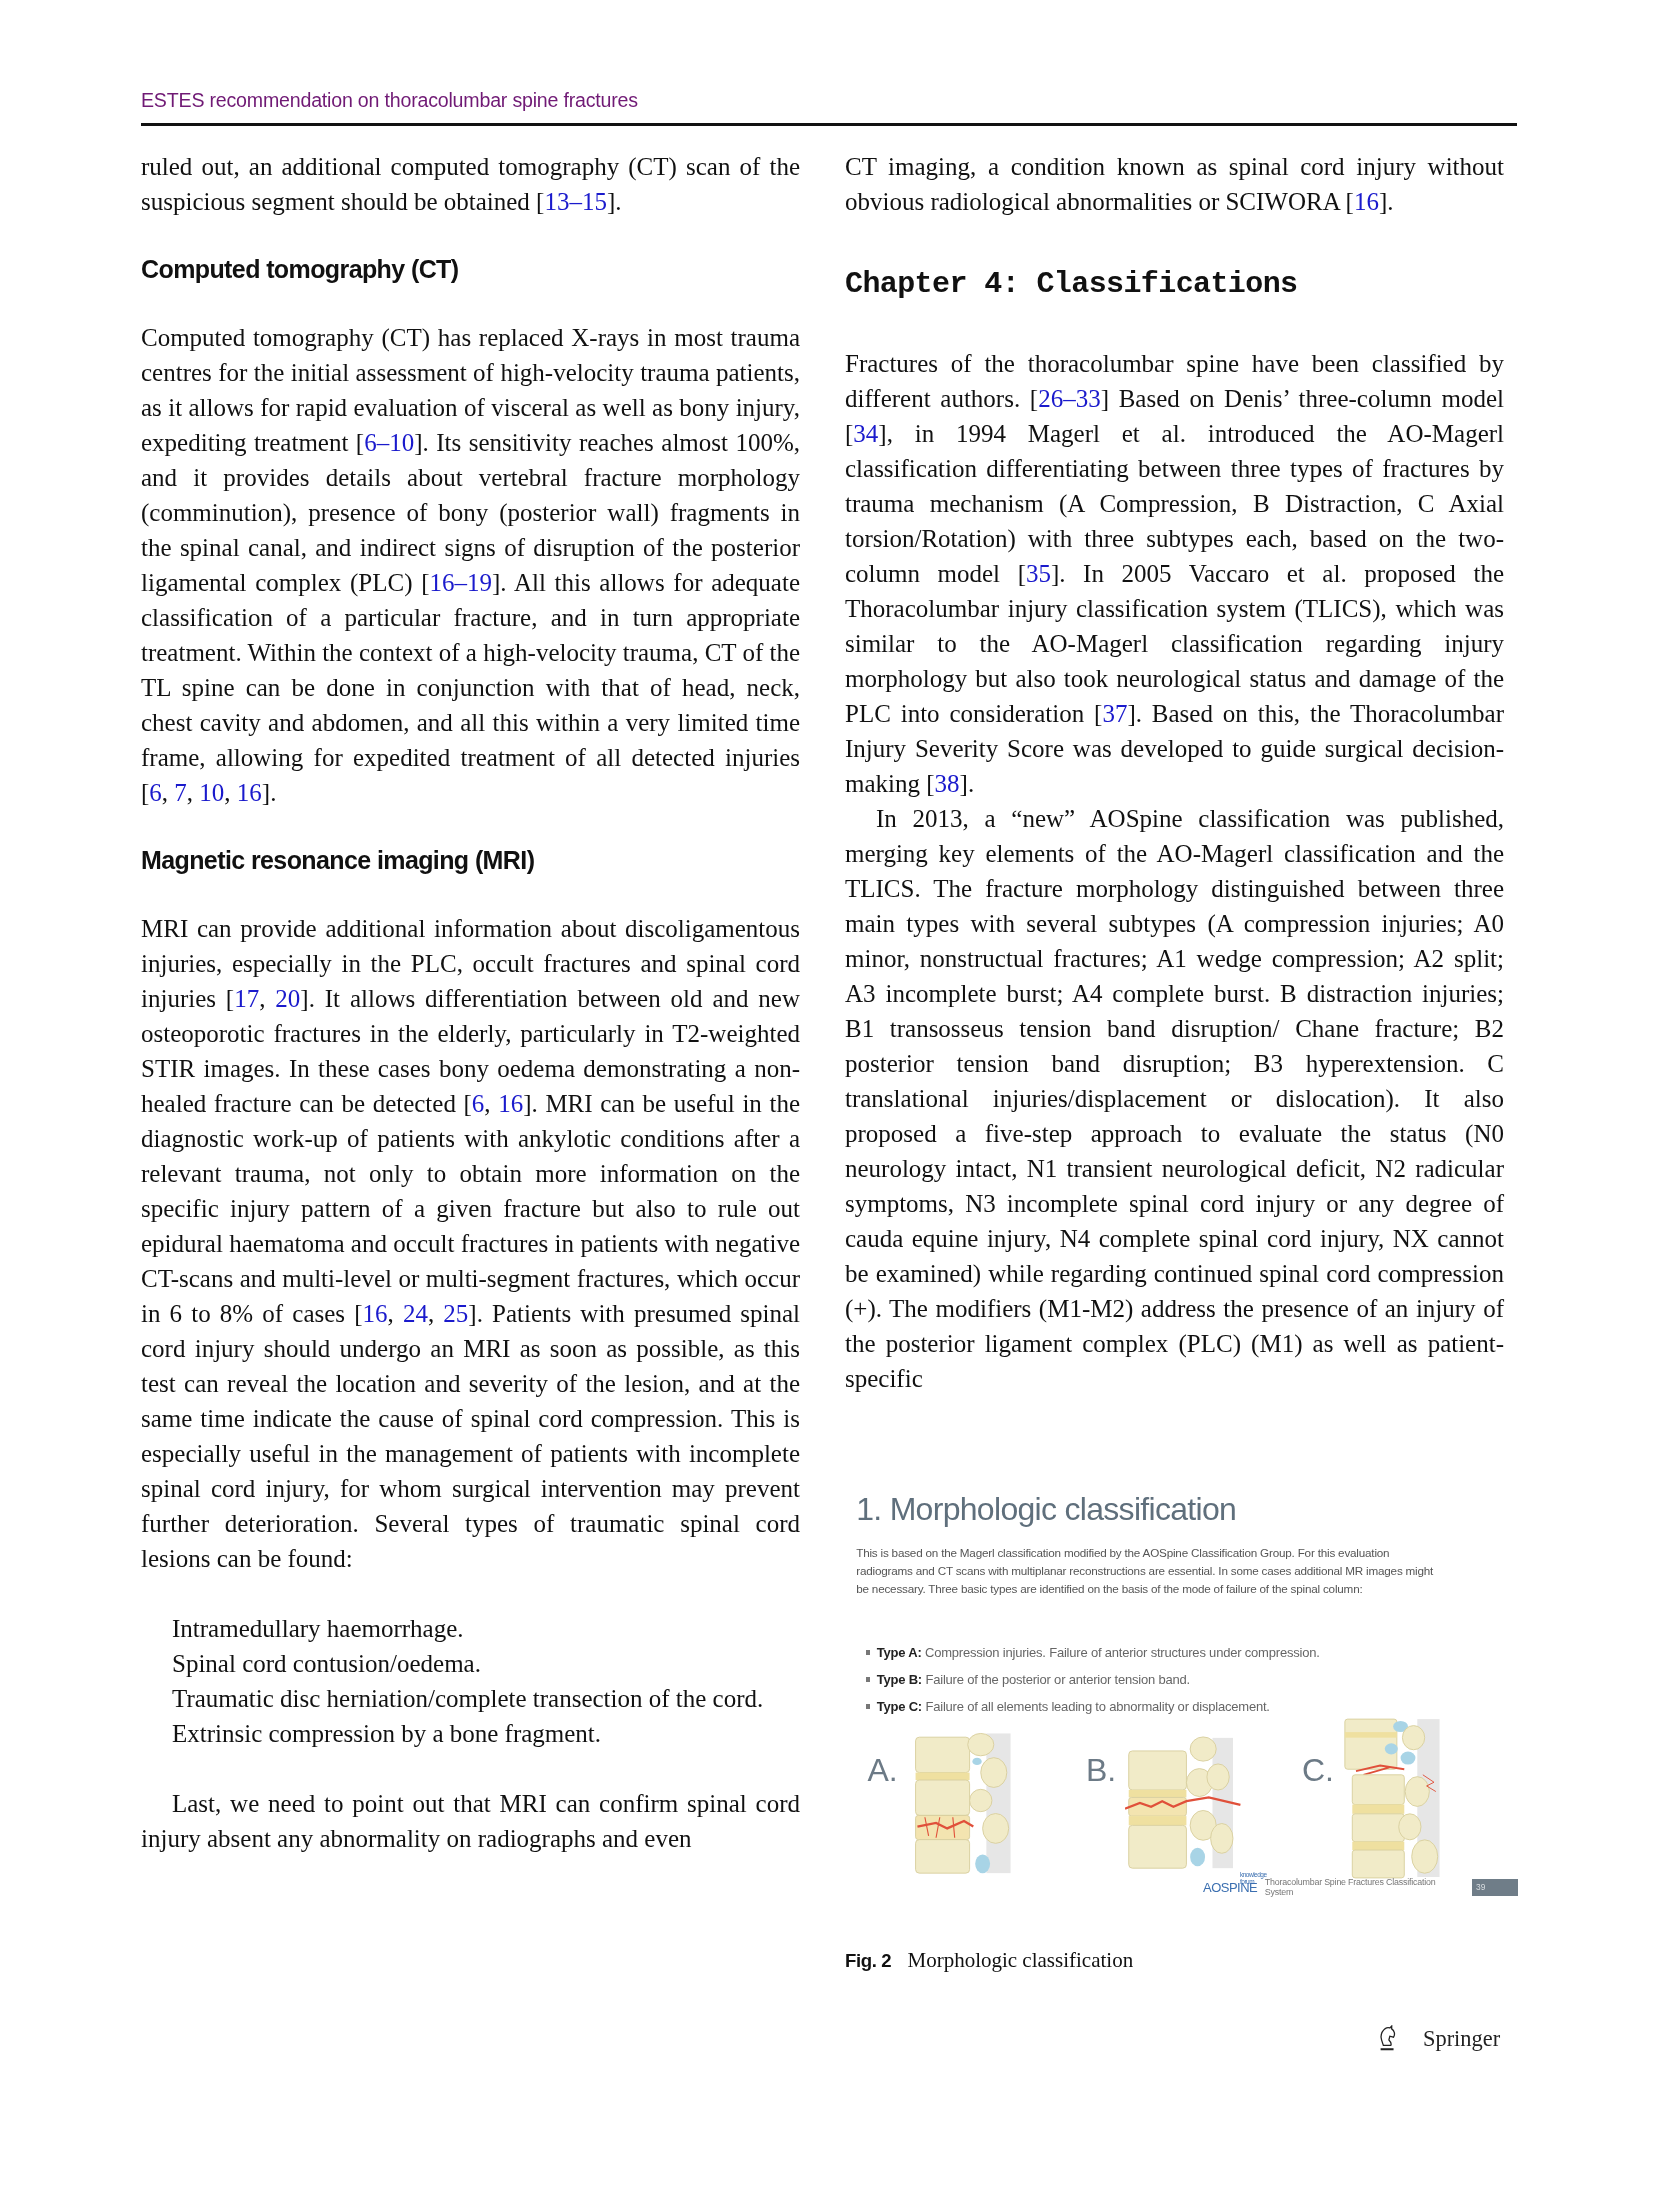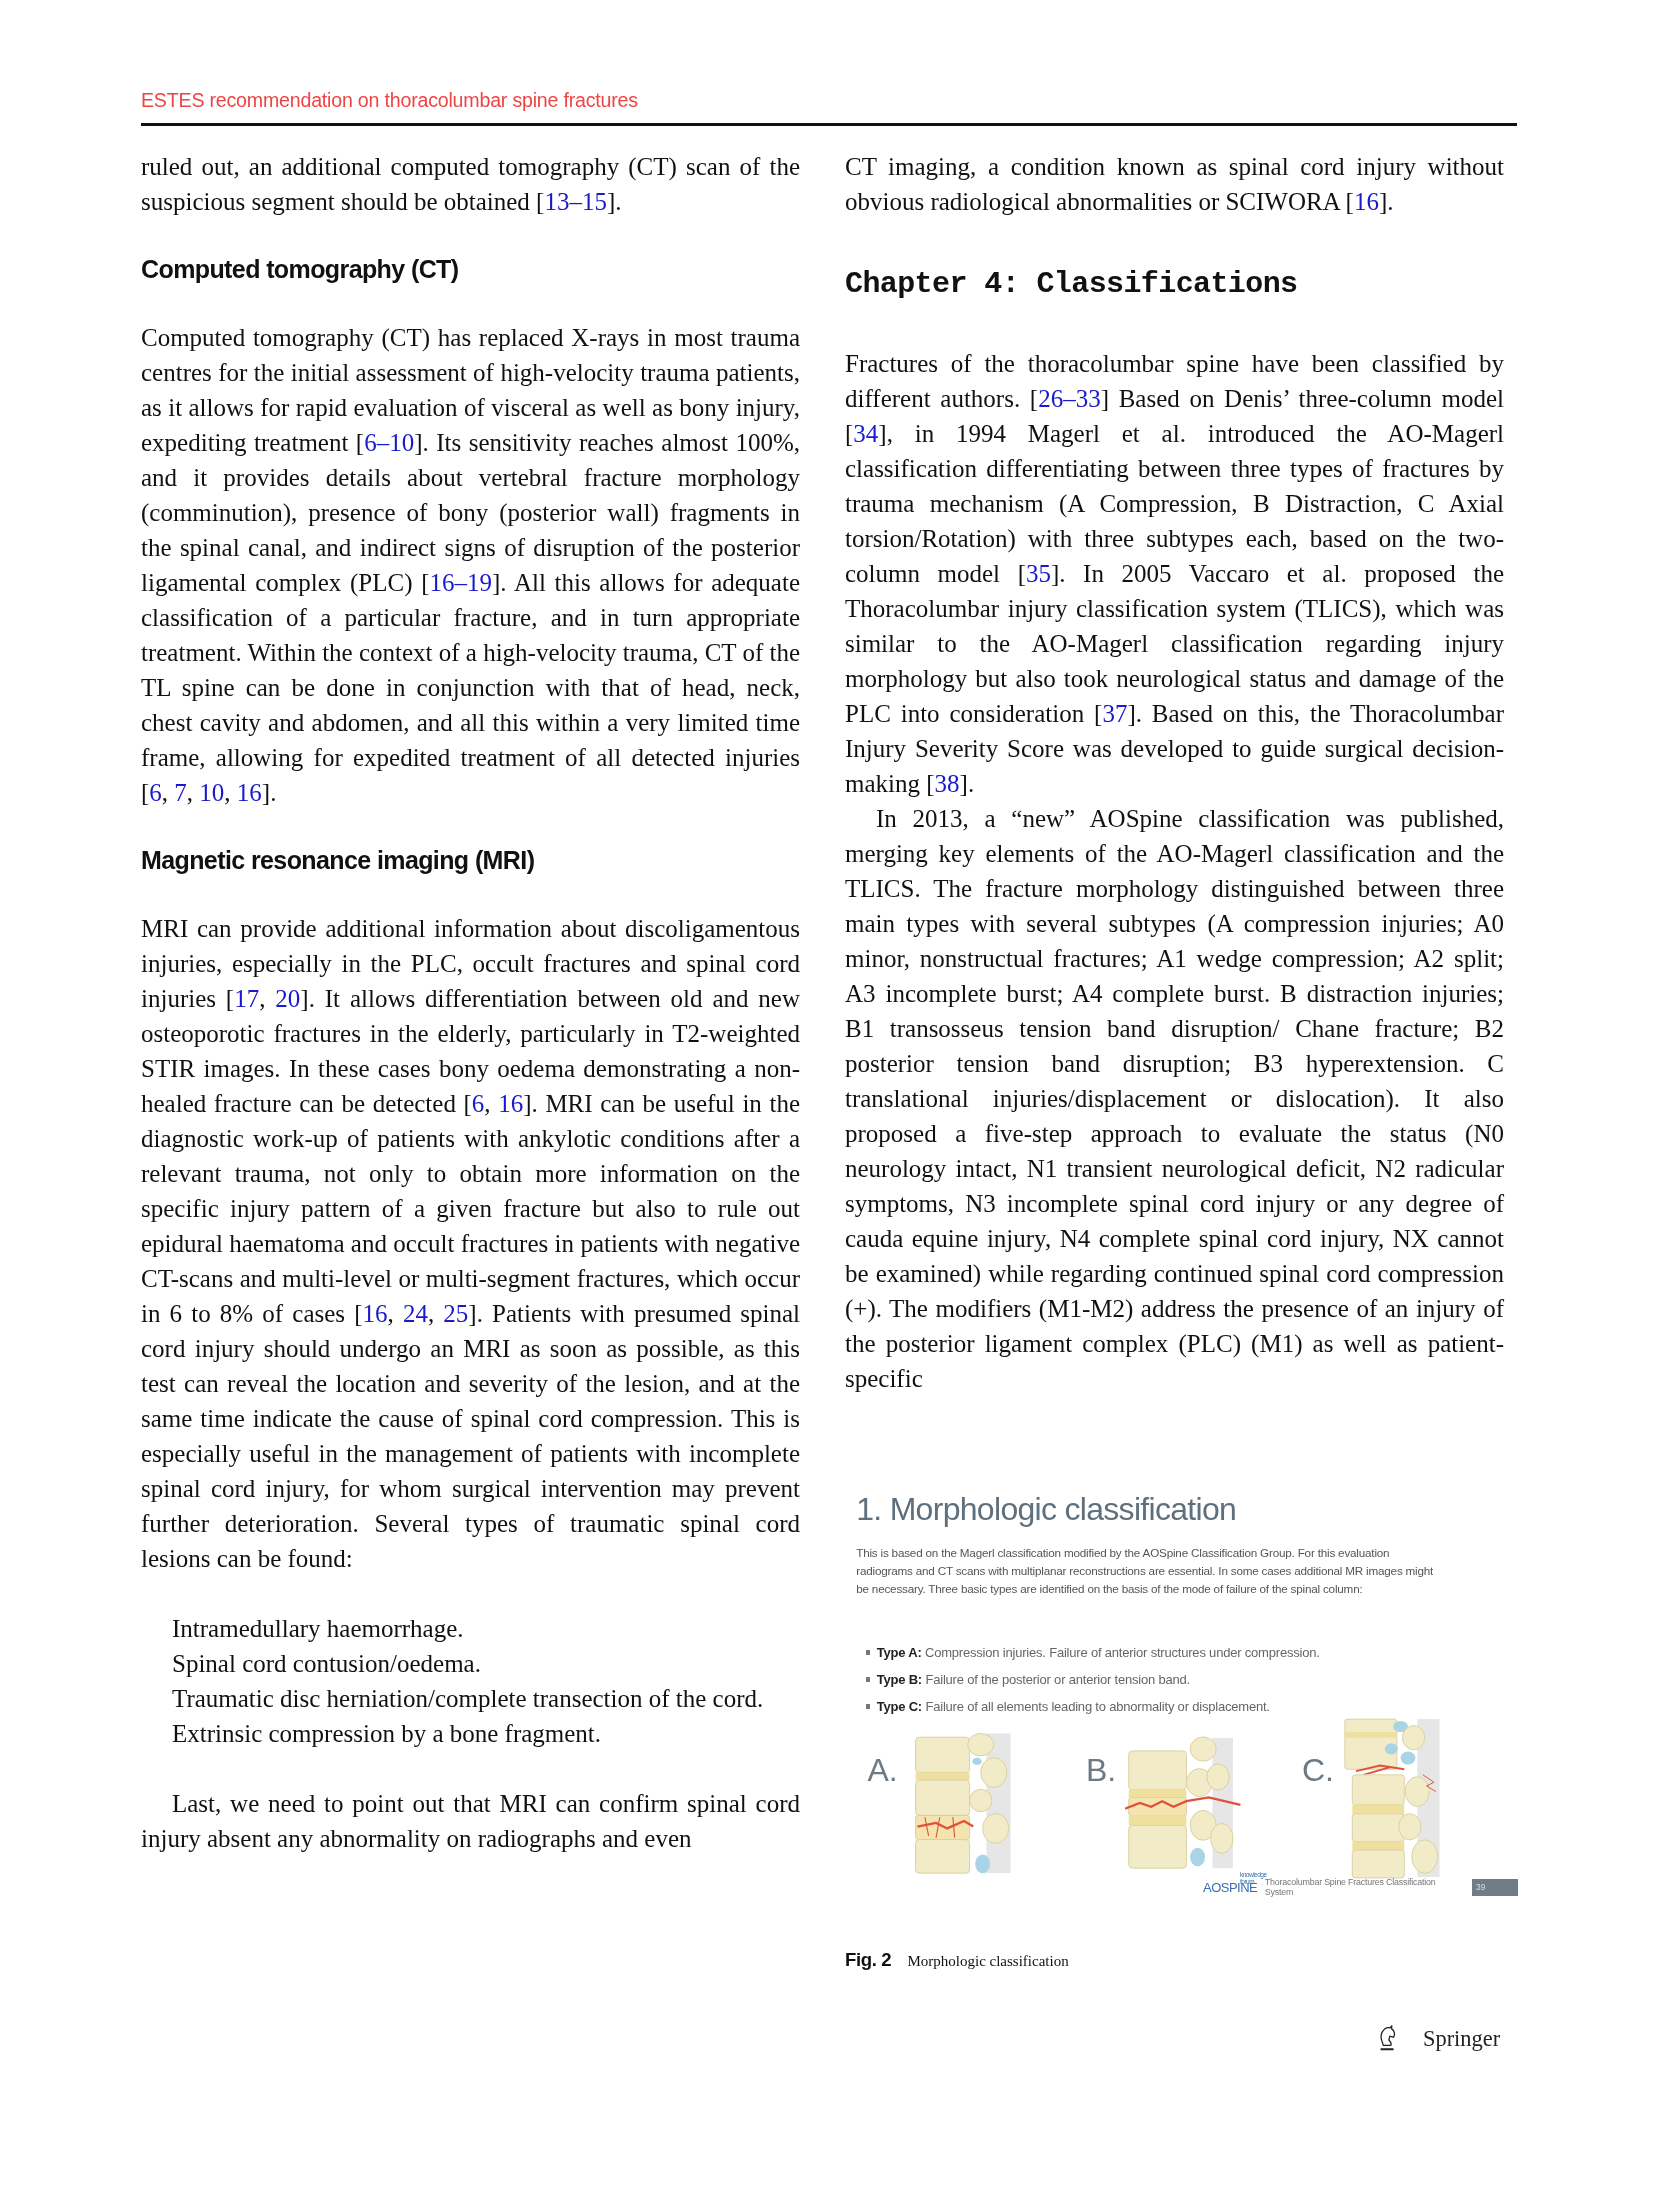--- a/index.html
+++ b/index.html
@@ -1,19 +1,19 @@
 <!DOCTYPE html>
 <html style="font-size:15px"><head>
 <meta charset="utf-8">
 <style>
   html, body { margin:0; padding:0; background:#ffffff; }
   body { width:1657px; height:2201px; position:relative; overflow:hidden; color:#111; }
   .serif { font-family: "Liberation Serif", "DejaVu Serif", serif; }
   .sans { font-family: "Liberation Sans", "DejaVu Sans", sans-serif; }
-  .running-head { position:absolute; left:141px; top:89px; font-size:19.6px; letter-spacing:-0.2px; color:#ef4444; }
+  .running-head { position:absolute; left:141px; top:89px; font-size:19.6px; letter-spacing:-0.2px; color:#701a75; }
   .head-rule { position:absolute; left:141px; top:123px; width:1376px; height:2.8px; background:#111; }
   .col { position:absolute; top:149px; width:659px; font-size:25px; line-height:35px; text-align:justify; hyphens:manual; }
   .col-left { left:141px; }
   .col-right { left:845px; }
   .col p { margin:0; }
   .cite { color:#1a1acc; }
   .h2 { font-family:"Liberation Sans","DejaVu Sans",sans-serif; font-weight:bold; font-size:25px; letter-spacing:-0.6px; margin:34px 0 35px 0; line-height:32px; }
   .h1 { font-family:Liberation Mono, monospace; font-weight:bold; font-size:30px; letter-spacing:-0.6px; margin:47px 0 43px 0; line-height:37px; }
   .indent { text-indent:31px; }
   .lesion-list { list-style:none; margin:35px 0 35px 0; padding:0 0 0 31px; }
@@ -29,21 +29,21 @@
   .fig-types b { color:#222; }
   .panel-label { position:absolute; font-family:"Liberation Sans","DejaVu Sans",sans-serif; font-size:32px; color:#6c7a86; font-weight:normal; }
   .spine { position:absolute; }
   .aospine-bar { position:absolute; left:358px; top:396px; height:18.6px; display:flex; align-items:center; gap:7.5px; font-family:"Liberation Sans","DejaVu Sans",sans-serif; }
   .aospine-logo { font-size:13px; color:#3b6fb0; letter-spacing:-0.5px; position:relative; }
   .aospine-logo small { position:absolute; left:37px; top:-8.4px; font-size:6.5px; color:#3b6fb0; }
   .aospine-text { font-size:8.9px; color:#777; letter-spacing:-0.2px; }
   .aospine-page { width:46px; height:17px; background:#6f7d88; color:#d8dde0; font-size:8.4px; padding-left:3.7px; box-sizing:border-box; line-height:17px; }
   .fig-caption { position:absolute; left:845px; top:1948px; font-size:20.5px; }
   .fig-caption .label { font-family:"Liberation Sans","DejaVu Sans",sans-serif; font-weight:bold; font-size:18.6px; letter-spacing:-0.4px; margin-right:11.2px; }
-  .fig-caption .text { font-family:"Liberation Serif","DejaVu Serif",serif; font-size:15px;margin-top:8px; }
+  .fig-caption .text { font-family:"Liberation Serif","DejaVu Serif",serif; font-size:21px;margin-top:8px; }
 
   .publisher { position:absolute; left:1376px; top:2025px; display:flex; align-items:center; gap:23px; }
   .publisher-name { font-family:"Liberation Serif","DejaVu Serif",serif; font-size:22.4px; color:#222; }
 </style>
 </head>
 <body>
 
 <div class="running-head sans">ESTES recommendation on thoracolumbar spine fractures</div>
 <div class="head-rule"></div>
 

